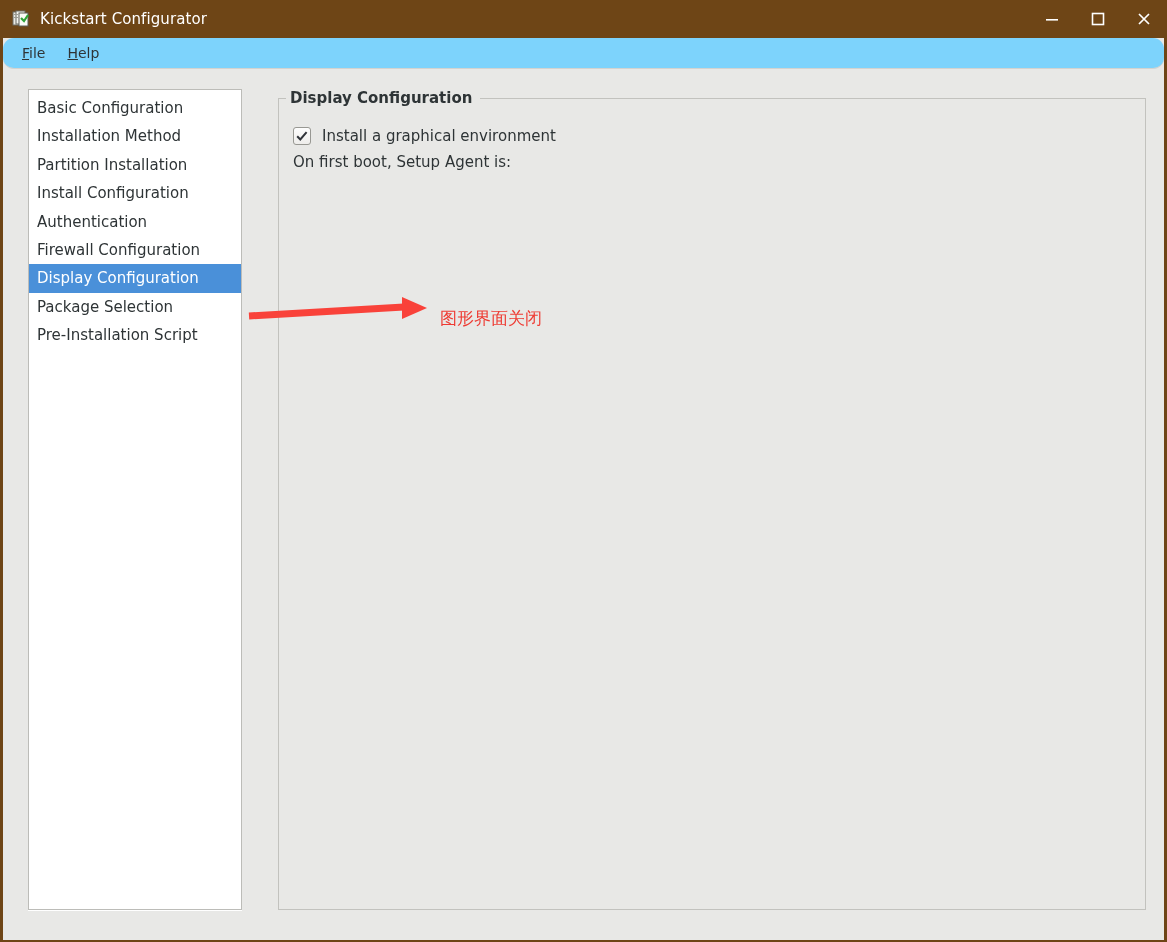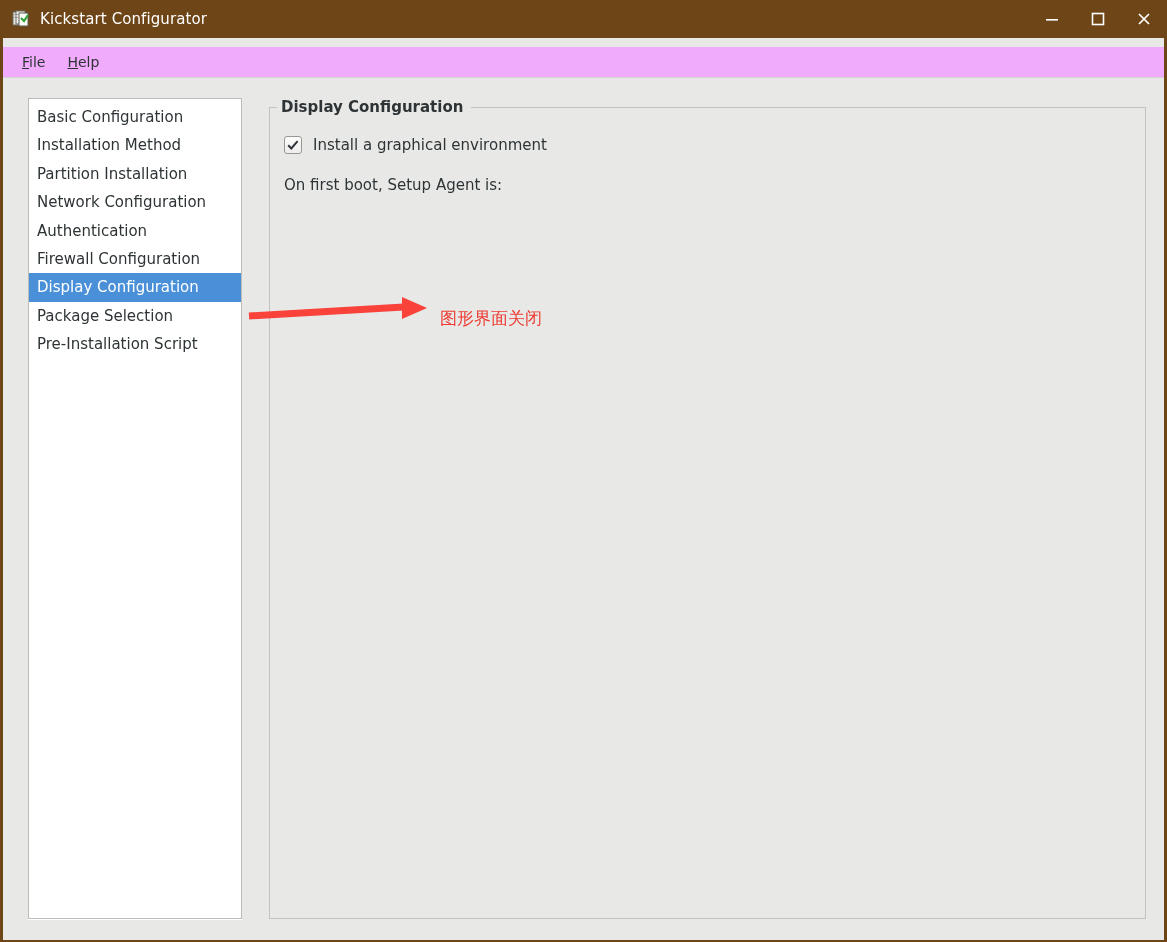--- a/index.html
+++ b/index.html
@@ -31,21 +31,21 @@
   }
 
   
   #titlebar {
     height: 38px;
     background: #6e4516;
     display: flex;
     align-items: center;
     flex: 0 0 auto;
     position: relative;
-    margin: -0px -3px 9px -3px;
+    margin: -0px -3px 0 -3px;
     padding: 0 0 0 3px;
   }
   #title-icon {
     width: 20px;
     height: 20px;
     margin-left: 9px;
     margin-right: 8px;
     flex: 0 0 auto;
     position: relative;
   }
@@ -69,43 +69,44 @@
     display: flex;
     align-items: center;
     justify-content: center;
     cursor: default;
   }
   .wc svg { display: block; }
 
   
   #menubar {
     height: 30px;
-    background: #f0abfc;
+    background: #7dd3fc;
     border-bottom: 1px solid #d3d3d0;
     display: flex;
     align-items: center;
     flex: 0 0 auto;
     padding-left: 8px;
+    border-radius: 11px;
   }
   .menu-item {
     font-size: 14px;
     color: #2e3436;
     padding: 3px 11px;
     cursor: default;
     white-space: nowrap;
   }
   .menu-item u { text-decoration: underline; }
 
   
   #content {
     flex: 1 1 auto;
     display: flex;
     padding: 20px 18px 22px 25px;
     box-sizing: border-box;
-    gap: 27px;
+    gap: 36px;
   }
 
   
   #sidebar {
     width: 214px;
     flex: 0 0 auto;
     background: #ffffff;
     border: 1px solid #bcbcb8;
     box-shadow: 0 1px 0 #ffffff;
     box-sizing: border-box;
@@ -203,21 +204,21 @@
     font-size: 15px;
     color: #2e3436;
     margin-left: 11px;
     white-space: nowrap;
   }
 
   
   #combo-row {
     display: flex;
     align-items: center;
-    margin-top: 22px;
+    margin-top: 8px;
     padding-right: 9px;
   }
   #combo-label {
     font-size: 15px;
     color: #2e3436;
     white-space: nowrap;
     flex: 0 0 auto;
   }
   #combo {
     flex: 1 1 auto;
@@ -308,21 +309,21 @@
     <div class="menu-item"><u>F</u><span>ile</span></div>
     <div class="menu-item"><u>H</u><span>elp</span></div>
   </div>
 
   <div id="content">
 
     <div id="sidebar">
       <div class="sb-item">Basic Configuration</div>
       <div class="sb-item">Installation Method</div>
       <div class="sb-item">Partition Installation</div>
-      <div class="sb-item">Network Configuration</div>
+      <div class="sb-item">Install Configuration</div>
       <div class="sb-item">Authentication</div>
       <div class="sb-item">Firewall Configuration</div>
       <div class="sb-item selected">Display Configuration</div>
       <div class="sb-item">Package Selection</div>
       <div class="sb-item">Pre-Installation Script</div>
     </div>
 
     <div id="frame-wrap">
       <div id="frame"></div>
       <div id="frame-top-left"></div>

